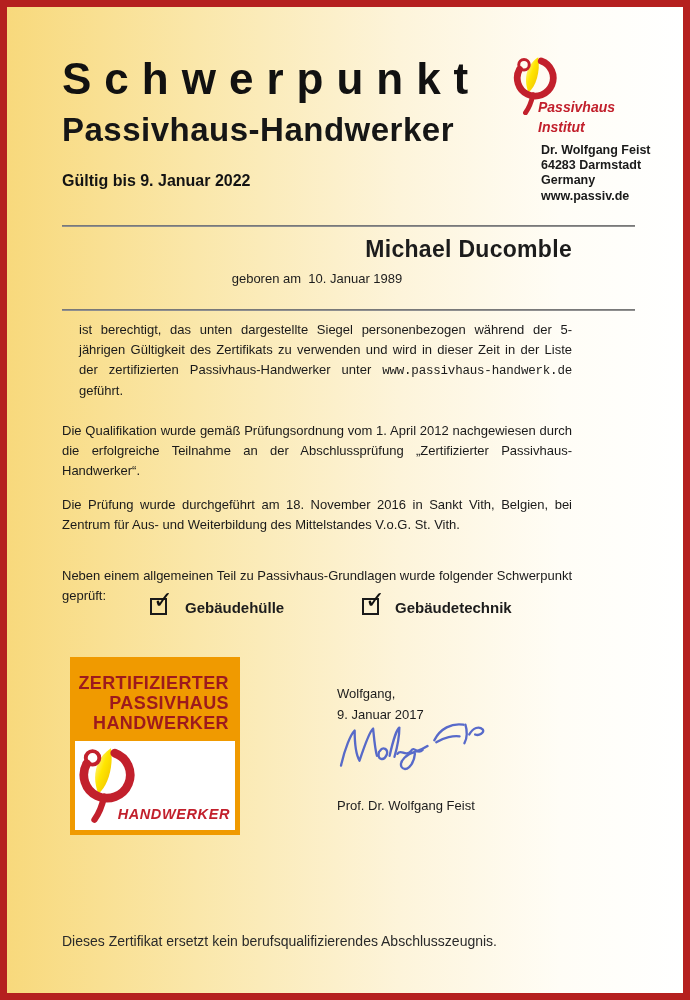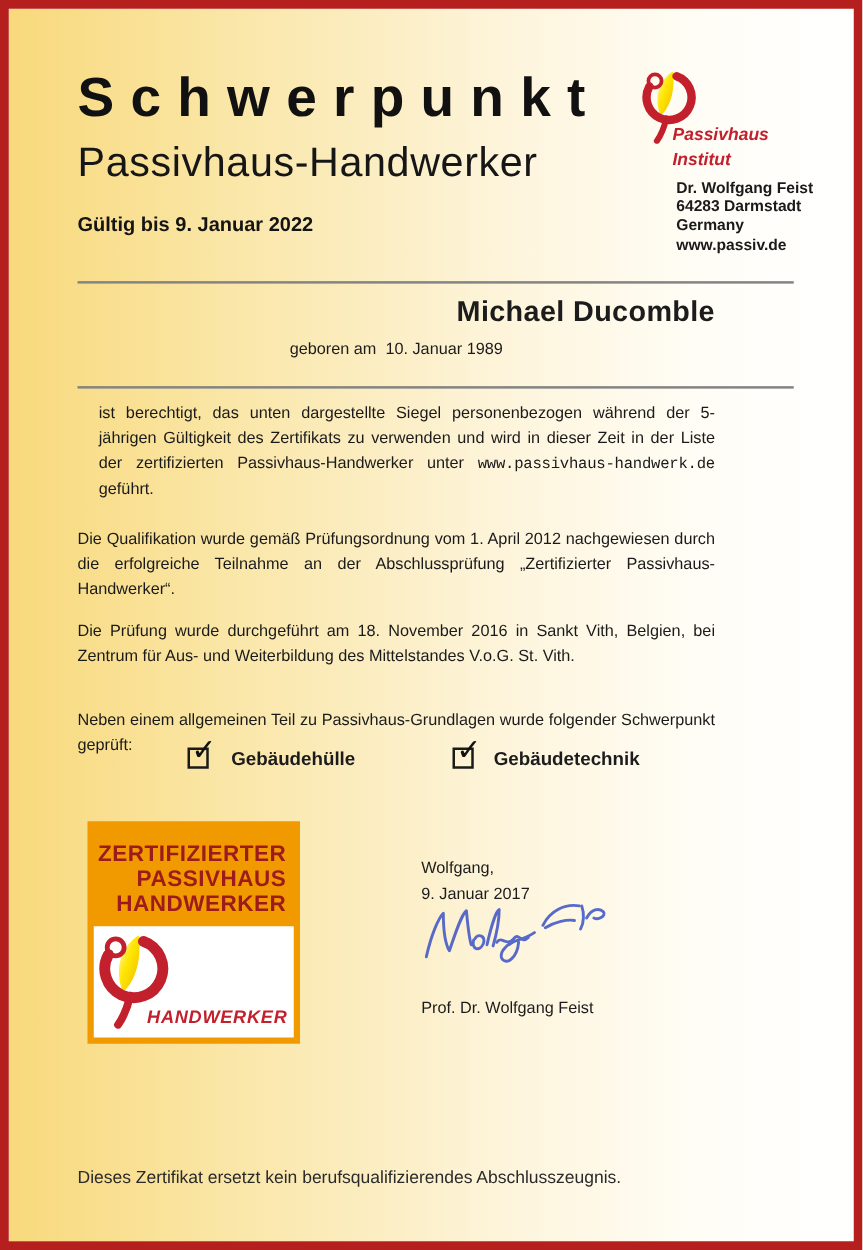--- a/index.html
+++ b/index.html
@@ -11,21 +11,21 @@
     width: 690px;
     height: 1000px;
     border: 7px solid #b5201f;
     background: linear-gradient(90deg, #f8d97c 0%, #fae7aa 28%, #fdf4da 58%, #fffdf6 82%, #ffffff 100%);
     overflow: hidden;
   }
 
   
   .title-block { position:absolute; left:55px; top:50px; }
   .cert-title { font-size:44px; font-weight:bold; letter-spacing:13px; color:#111; line-height:1.0; }
-  .cert-subtitle { font-size:33px; font-weight:normal; letter-spacing:0.5px; margin-top:10px; color:#161616; }
+  .cert-subtitle { font-size:33px; font-weight:bold; letter-spacing:0.5px; margin-top:10px; color:#161616; }
   .valid-until { position:absolute; left:55px; top:165px; font-size:16px; font-weight:bold; color:#141414; }
 
   .issuer-logo { position:absolute; left:506px; top:48px; width:46px; height:60px; }
   .logo-wordmark { position:absolute; left:531px; top:90px; font-style:italic; font-weight:600;
                    font-size:14px; line-height:20px; color:#c2202c; }
   .issuer-address { position:absolute; left:508px; top:136px; font-size:12.5px; font-weight:bold;
                     line-height:15.2px; color:#1a1a1a;margin-left:26px; }
 
   
   .rule { position:absolute; left:55px; width:573px; height:2px;

